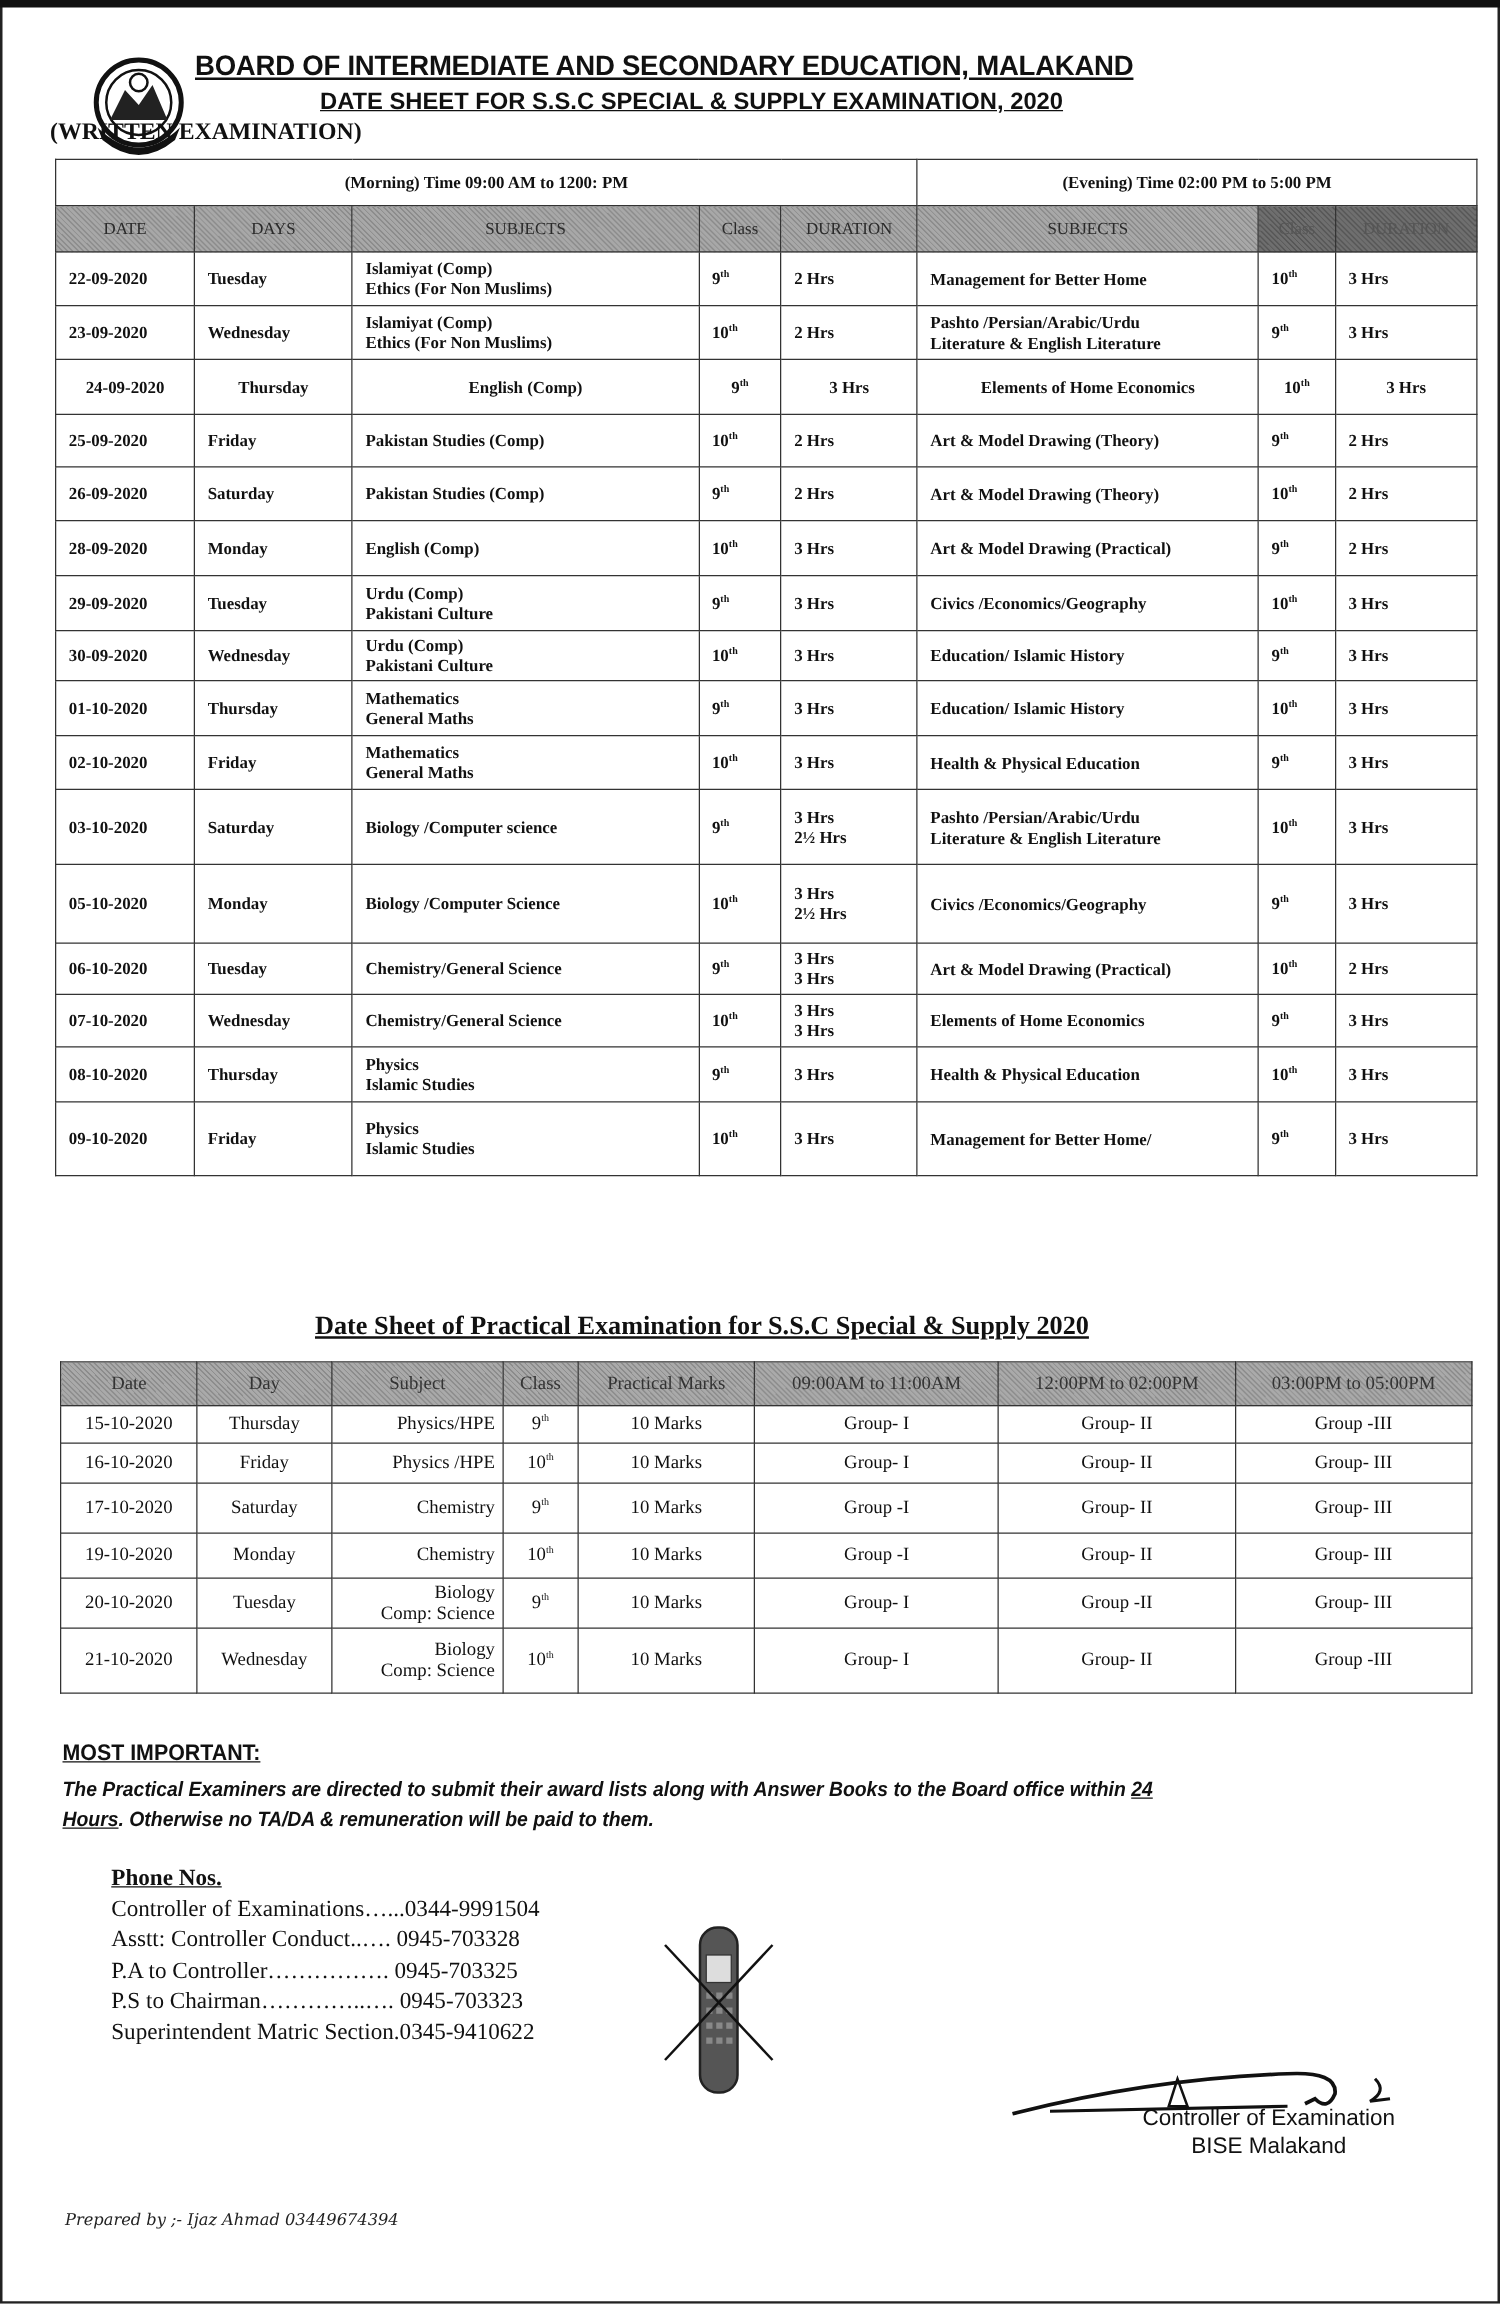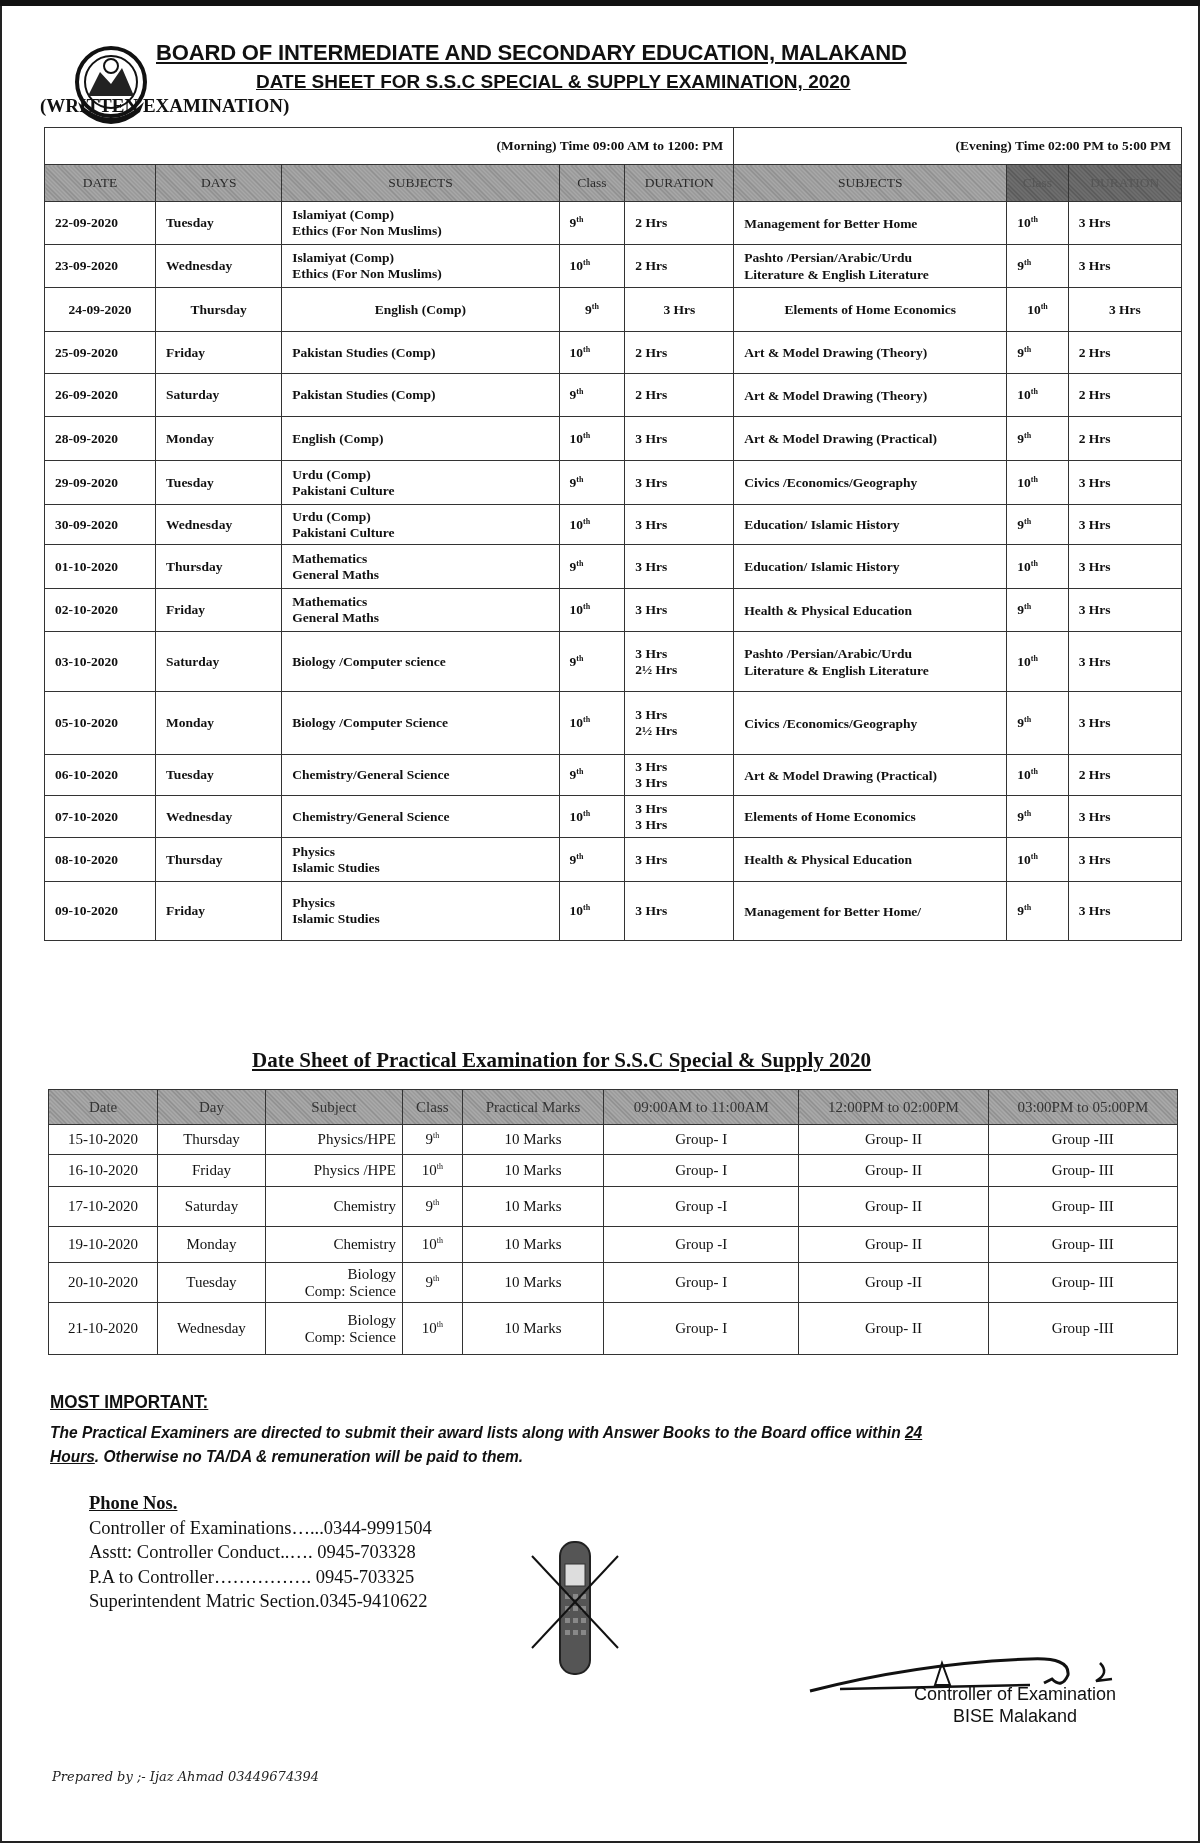--- a/index.html
+++ b/index.html
@@ -31,21 +31,21 @@
     .title3 {
       position: absolute; left: 0; top: 95px; width: 1200px; text-align: left;
       font-family: "Liberation Serif", serif; font-weight: bold; font-size: 19px;
       padding-left: 40px; box-sizing: border-box;
     }
 
     
     table { border-collapse: collapse; position: absolute; }
     .written { left: 44px; top: 127px; width: 1138px; }
     .written td, .written th { border: 1px solid #333; font-weight: bold; font-size: 13.5px; padding: 0 10px; vertical-align: middle; }
-    .written .session th { background: #fff; font-size: 13.5px; height: 36px; font-weight: bold; text-align: right; }
+    .written .session th { background: #fff; font-size: 13.5px; height: 36px; font-weight: bold; text-align: center; }
     .written .colhead th {
       height: 36px; font-weight: normal; font-size: 13.5px; color: #2a2a2a;
       background: repeating-linear-gradient(45deg, #8a8a8a 0 1px, #a8a8a8 1px 3px);
       text-align: center;
     }
     .written .colhead th.dark { background: repeating-linear-gradient(45deg, #555 0 1px, #6f6f6f 1px 3px); color: #555; }
     .written td.date { width: 82px; }
     .written td.day { width: 96px; }
     .written td.subj { width: 236px; line-height: 16px; }
     .written td.cls { width: 40px; }
@@ -543,20 +543,21 @@
 <div class="important-head">MOST IMPORTANT:</div>
 <div class="important-body">
   <span>The Practical Examiners are directed to submit their award lists along with Answer Books to the Board office within </span><u>24</u><br><u>Hours</u><span>. Otherwise no TA/DA &amp; remuneration will be paid to them.</span>
 </div>
 
 <div class="phones">
   <div class="ph-head">Phone Nos.</div>
   <div>Controller of Examinations…...0344-9991504</div>
   <div>Asstt: Controller  Conduct..…. 0945-703328</div>
   <div>P.A to Controller…………….  0945-703325</div>
+  <div>P.S to Chairman…………..…. 0945-703323</div>
   <div>Superintendent Matric Section.0345-9410622</div>
 </div>
 
 <svg class="phone-pic" viewBox="0 0 90 140">
   <rect x="30" y="4" width="30" height="132" rx="14" fill="#555" stroke="#222" stroke-width="2"></rect>
   <rect x="35" y="26" width="20" height="22" fill="#ddd" stroke="#333"></rect>
   <g fill="#888">
     <rect x="35" y="56" width="5" height="5"></rect>
       <rect x="43" y="56" width="5" height="5"></rect>
       <rect x="51" y="56" width="5" height="5"></rect>

